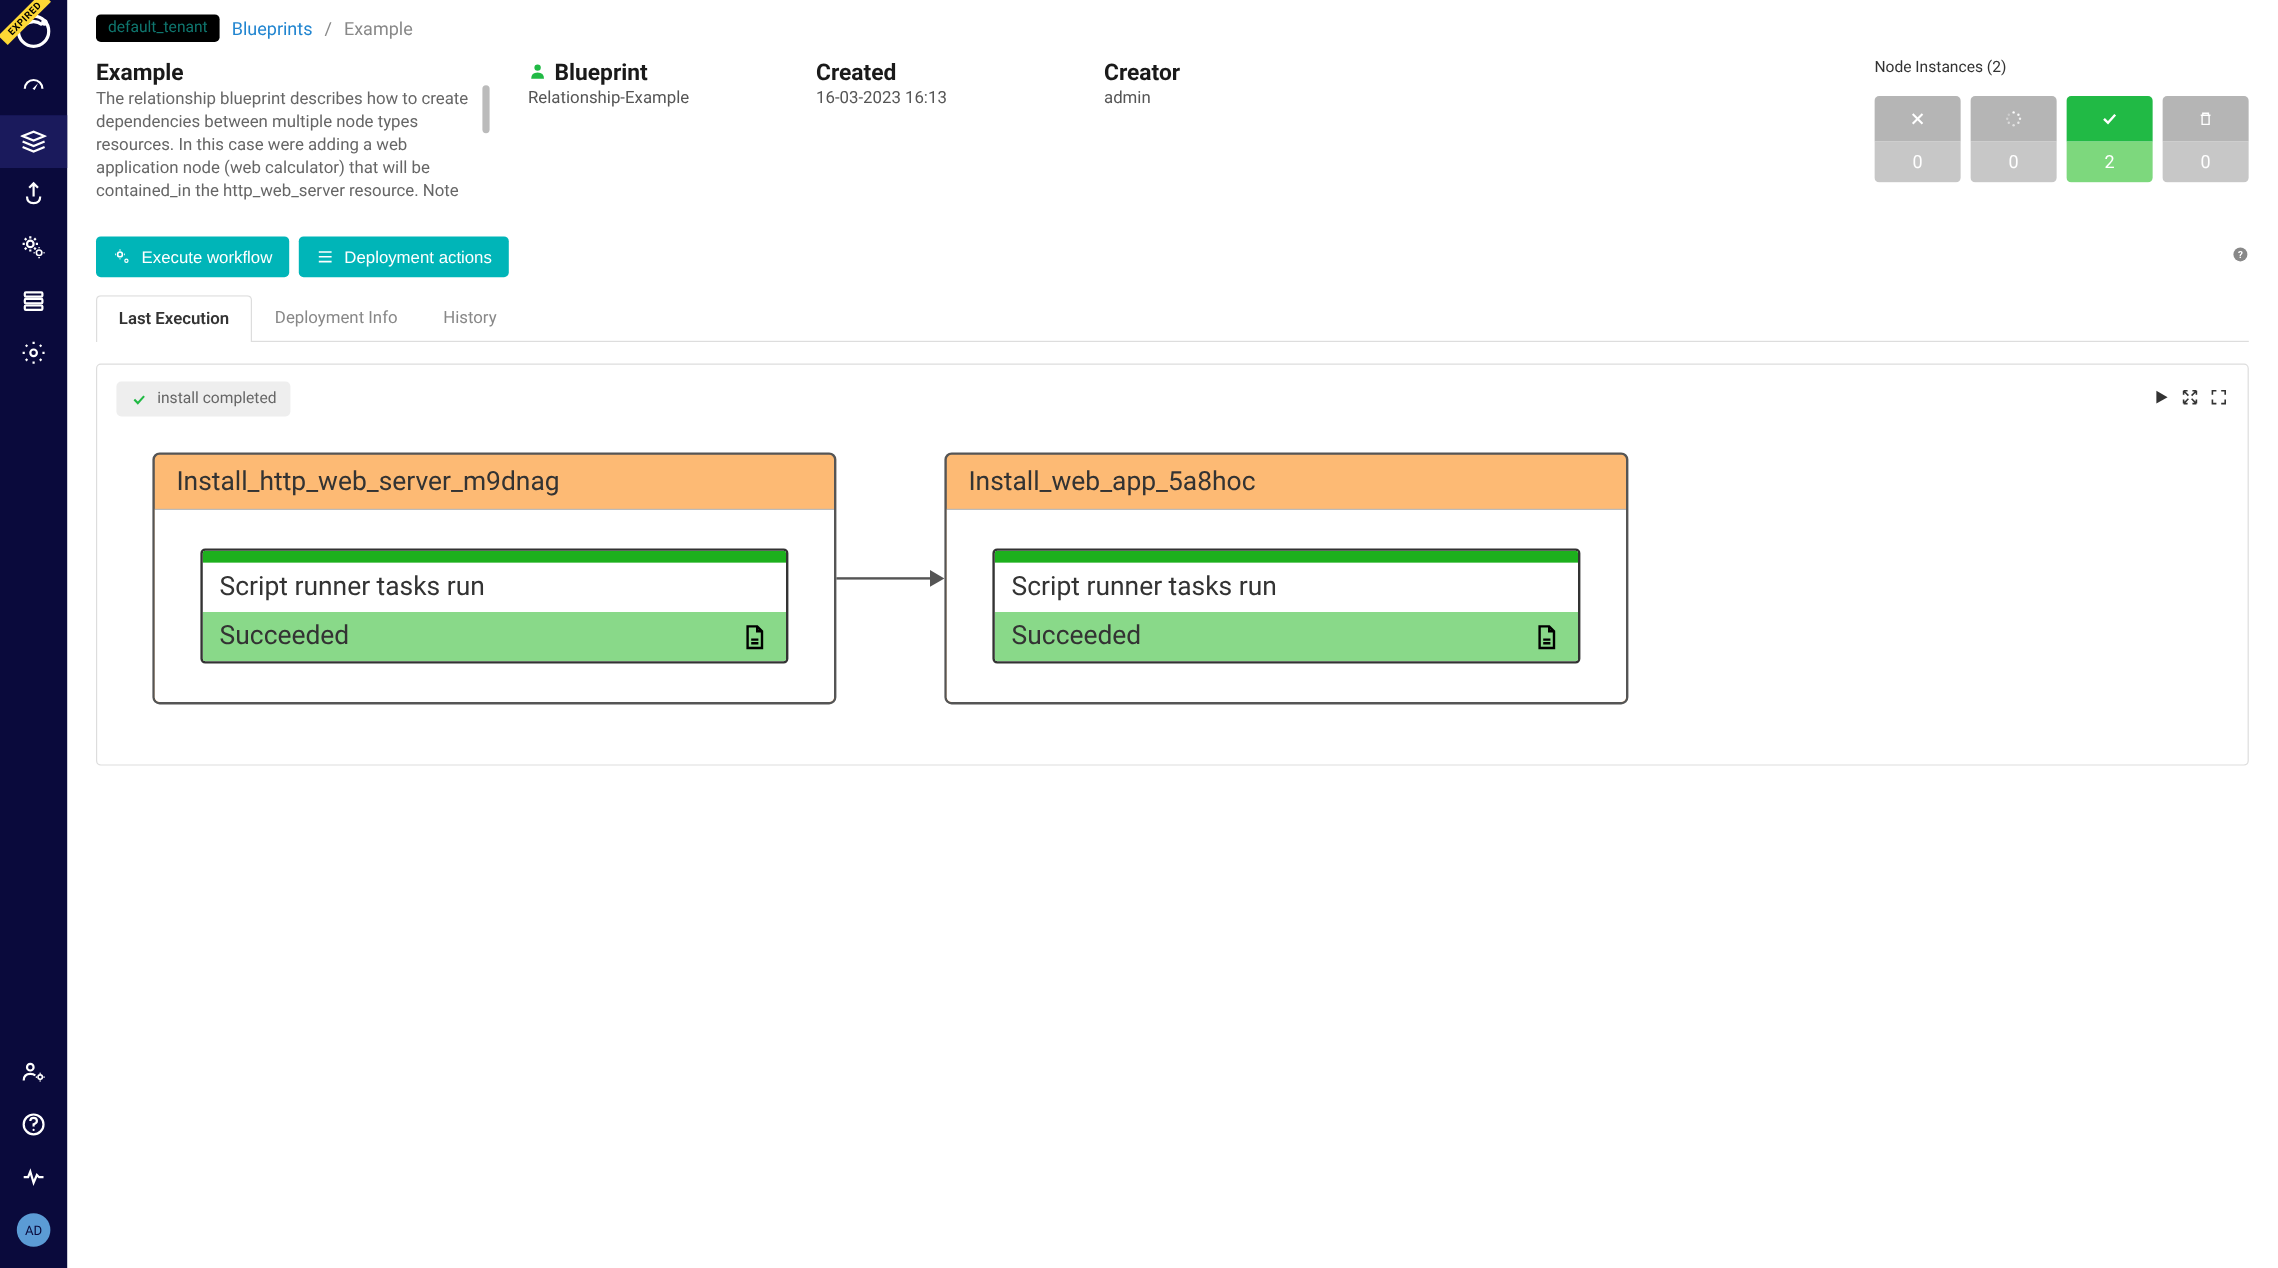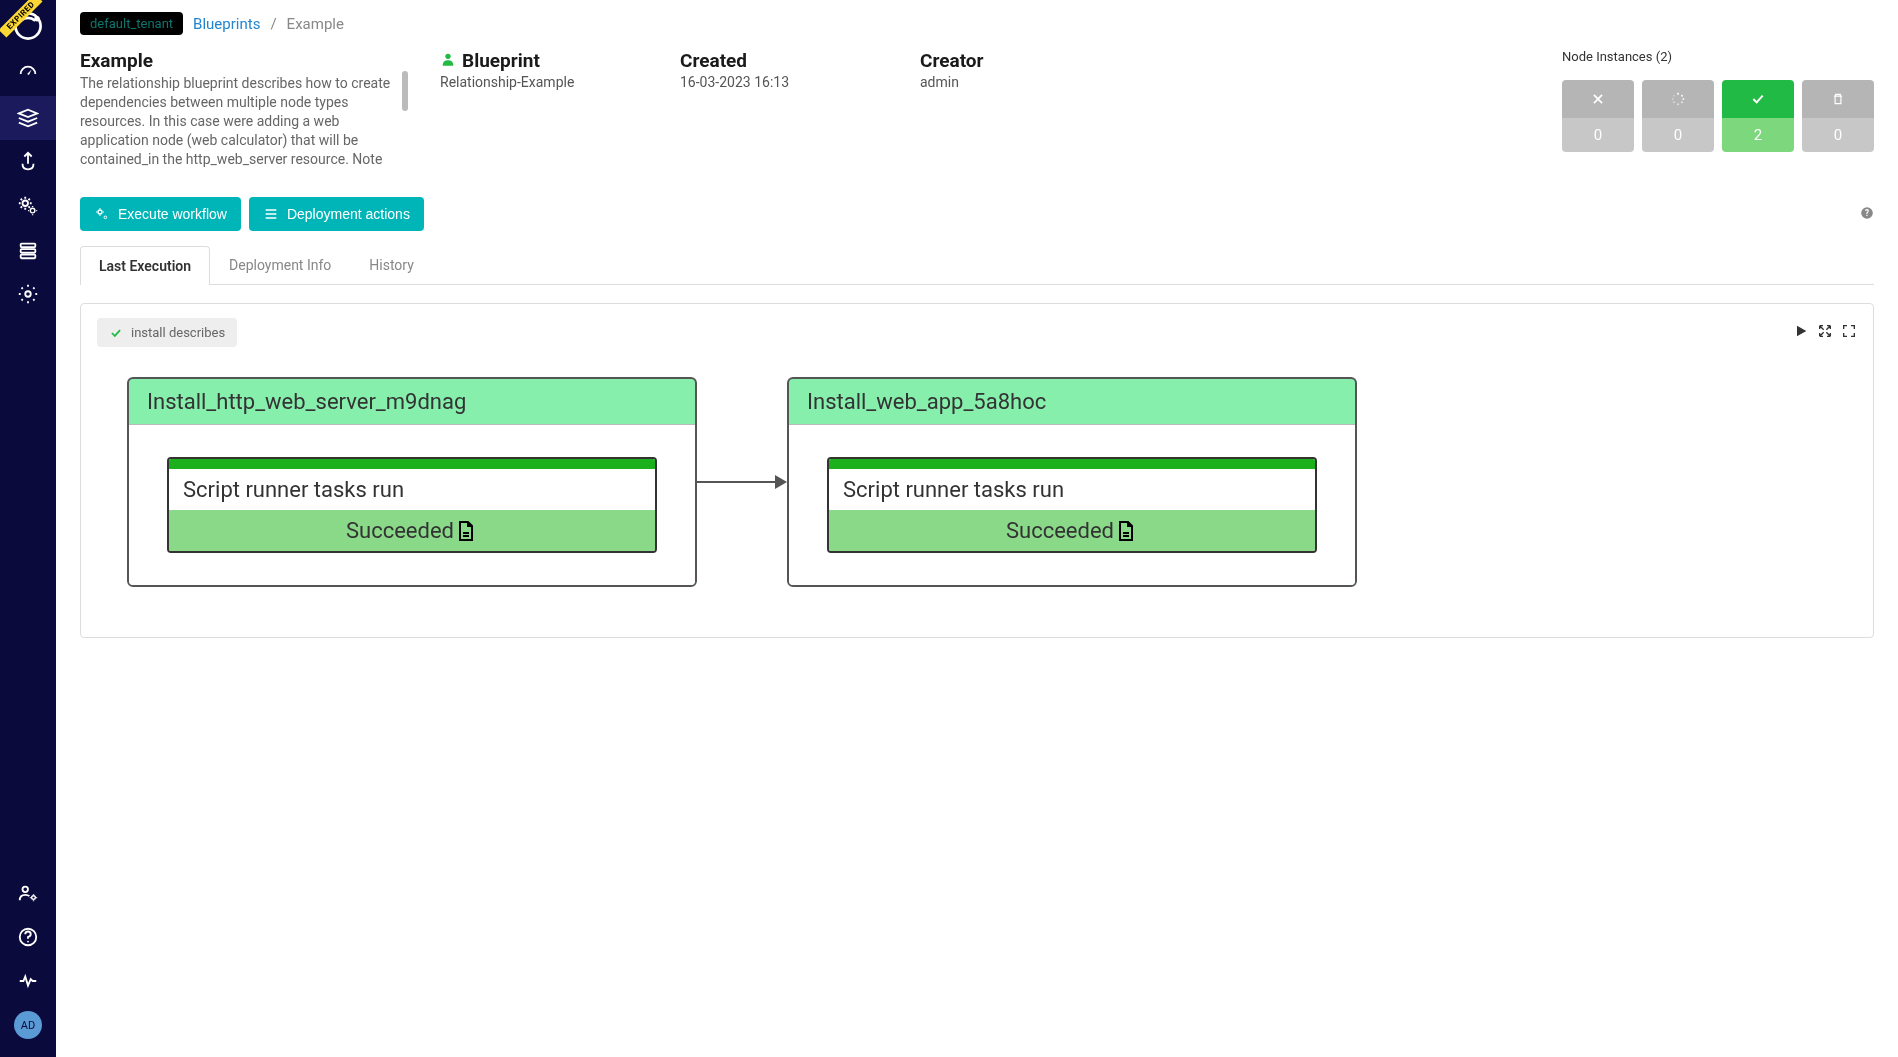--- a/index.html
+++ b/index.html
@@ -58,27 +58,27 @@
 .panel { border: 1px solid #ddd; border-radius: 4px; margin-top: 18px; padding: 14px 16px 20px; }
 .panel-title { font-size: 14px; color: #333; margin-bottom: 14px; }
 
 .exec-status-row { display: flex; align-items: center; margin-bottom: 20px; }
 .exec-badge { background: #eee; border-radius: 4px; padding: 7px 12px; display: flex; align-items: center; gap: 8px; color: #666; font-size: 13px; }
 .exec-badge svg { color: #21ba45; }
 .graph-controls { margin-left: auto; display: flex; gap: 8px; color: #444; }
 .graph-controls span { cursor: pointer; }
 
 .graph-area { display: flex; align-items: center; padding: 10px 30px 30px; gap: 0; }
-.graph-node { border: 2px solid #555; border-radius: 6px; background: #86efac; width: 570px; }
+.graph-node { border: 2px solid #555; border-radius: 6px; background: #fdba74; width: 570px; }
 .graph-node-header { padding: 10px 18px; font-size: 22px; border-bottom: 1px solid #bbb; }
 .graph-node-body { padding: 32px 38px; background: #fff; border-radius: 0 0 4px 4px; }
 .task-box { border: 2px solid #333; border-radius: 4px; overflow: hidden; }
 .task-bar-green { height: 10px; background: #1db01d; }
 .task-label { padding: 8px 14px; font-size: 22px; background: #fff; }
-.task-status { padding: 8px 14px; font-size: 22px; background: #89d989; display: flex; align-items: center; justify-content: center; }
+.task-status { padding: 8px 14px; font-size: 22px; background: #89d989; display: flex; align-items: center; justify-content: space-between; }
 .arrow-connector { width: 90px; display: flex; align-items: center; justify-content: center; }
 .arrow-line { height: 2px; background: #555; flex: 1; }
 .arrow-head { width: 0; height: 0; border-top: 7px solid transparent; border-bottom: 7px solid transparent; border-left: 12px solid #555; }
 
 .panel-bottom { border: 1px solid #ddd; border-radius: 4px; margin-top: 18px; padding: 14px 16px; }
 </style>
 </head>
 <body>
 
 <div class="app">
@@ -262,21 +262,21 @@
       <div class="tab">Deployment Info</div>
       <div class="tab">History</div>
     </div>
 
     <div class="panel">
       <div class="exec-status-row">
         <div class="exec-badge">
           <svg width="14" height="14" viewBox="0 0 24 24">
               <path d="M5 12 L10 17 L19 7" fill="none" stroke="#21ba45" stroke-width="3"></path>
             </svg>
-          <span>install describes</span>
+          <span>install completed</span>
         </div>
         <div class="graph-controls">
           <span><svg width="16" height="16" viewBox="0 0 24 24">
                 <path d="M6 4 L20 12 L6 20 Z" fill="#333"></path>
               </svg></span>
           <span><svg width="16" height="16" viewBox="0 0 24 24">
                 <path d="M4 4 L10 10 M4 4 L4 9 M4 4 L9 4 M20 4 L14 10 M20 4 L20 9 M20 4 L15 4 M4 20 L10 14 M4 20 L4 15 M4 20 L9 20 M20 20 L14 14 M20 20 L20 15 M20 20 L15 20" stroke="#333" stroke-width="2"></path>
               </svg></span>
           <span><svg width="16" height="16" viewBox="0 0 24 24">
                 <path d="M4 9 L4 4 L9 4 M15 4 L20 4 L20 9 M20 15 L20 20 L15 20 M9 20 L4 20 L4 15" fill="none" stroke="#333" stroke-width="2"></path>

